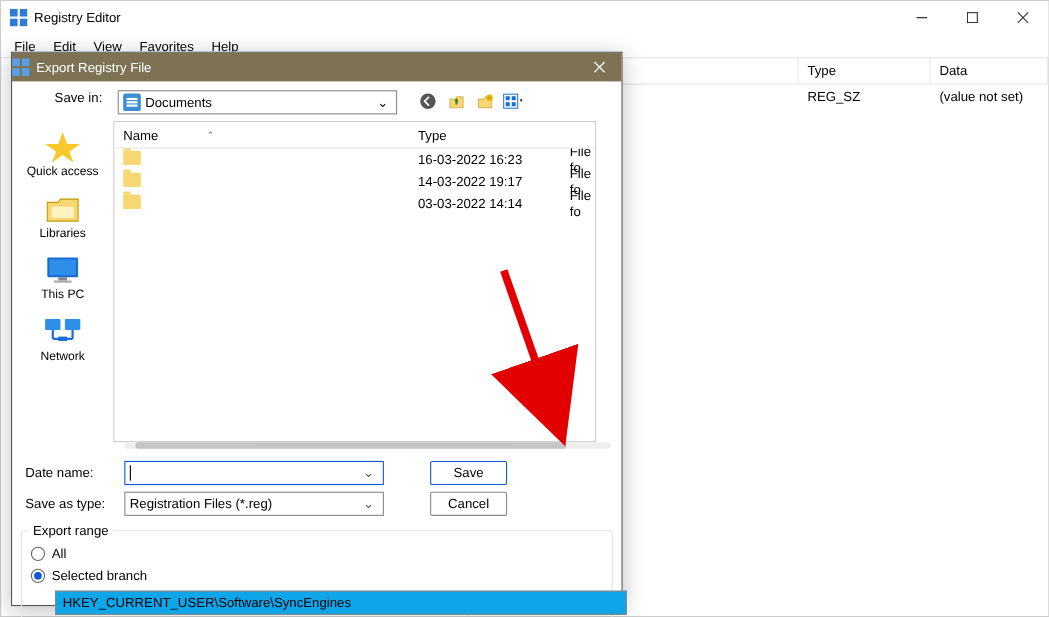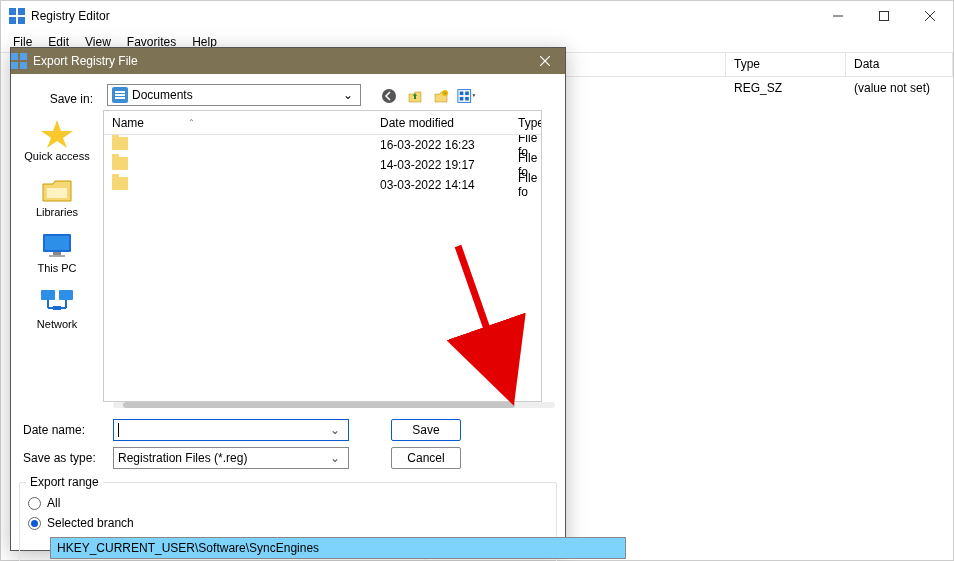--- a/index.html
+++ b/index.html
@@ -28,21 +28,21 @@
 .list-row .col { padding: 4px 8px; font-size: 12px; }
 
 
 .dialog { position: absolute; left: 10px; top: 47px; width: 556px; height: 504px; background: #fff; border: 1px solid #555; box-shadow: 0 4px 20px rgba(0,0,0,.25); }
 .dlg-titlebar { height: 26px; background: #7d7254; display: flex; align-items: center; padding: 0 0 0 0; color: #fff; }
 .dlg-titlebar .dlg-icon { width: 16px; height: 16px; margin-right: 6px; }
 .dlg-title { flex: 1; font-size: 12px; }
 .dlg-close { width: 40px; height: 26px; display: flex; align-items: center; justify-content: center; color: #fff; }
 .dlg-close svg { width: 10px; height: 10px; }
 
-.savein-row { display: flex; align-items: flex-end; height: 36px; padding: 8px 10px 4px 10px; gap: 6px; }
+.savein-row { display: flex; align-items: flex-start; height: 36px; padding: 8px 10px 4px 10px; gap: 6px; }
 .savein-row .lbl { width: 80px; text-align: right; padding-right: 8px; }
 .savein-combo { flex: 0 0 254px; height: 22px; border: 1px solid #888; background: #fff; display: flex; align-items: center; padding: 0 4px; }
 .savein-combo .doc-icon { width: 16px; height: 16px; background: #3c8cd6; display: inline-block; margin-right: 4px; border-radius: 2px; position: relative; }
 .savein-combo .doc-icon::after { content:''; position:absolute; left:3px; right:3px; top:4px; height:2px; background:#fff; box-shadow: 0 3px 0 #fff, 0 6px 0 #fff; }
 .savein-combo .txt { flex: 1; font-size: 12px; }
 .savein-combo .caret { width: 16px; text-align: center; }
 .toolbar-icons { display: flex; gap: 6px; margin-left: 12px; }
 .tb-icon { width: 20px; height: 20px; display: flex; align-items: center; justify-content: center; }
 
 .dlg-mid { display: flex; height: 292px; }
@@ -73,21 +73,21 @@
 .field-row .finput.combo .txt { flex:1; }
 .field-row .finput .caret-box { width:18px; text-align:center; border-left:0; color:#555; }
 .btn { width: 70px; height: 22px; border: 1px solid #888; background: #fff; font-size: 12px; margin-left: 42px; border-radius: 2px; }
 .btn.primary { border-color: #0a5bd3; }
 
 .export-range { border: 1px solid #e2e2e2; margin: 6px 8px 8px 8px; padding: 4px 8px 8px 8px; border-radius: 2px; position:relative; }
 .export-range .legend { position: relative; top: -12px; left: -2px; background: #fff; padding: 0 4px; font-size: 12px; display:inline-block; }
 .radio-row { display: flex; align-items: center; gap: 6px; height: 20px; font-size: 12px; }
 .radio { width: 13px; height: 13px; border: 1px solid #666; border-radius: 50%; display: inline-flex; align-items: center; justify-content: center; }
 .radio.checked::after { content:''; width:7px; height:7px; background:#0a5bd3; border-radius:50%; }
-.branch-input { margin: 4px 0 0 22px; width: 576px; height: 22px; border: 1px solid #888; padding: 2px 6px; font-size: 12px; background:#7dd3fc; }
+.branch-input { margin: 4px 0 0 22px; width: 520px; height: 22px; border: 1px solid #888; padding: 2px 6px; font-size: 12px; background:#0ea5e9; }
 
 
 .arrow-overlay { position: absolute; left: 440px; top: 236px; pointer-events: none; }
 
 .sort-caret { font-size: 8px; color:#666; margin-left: 40px; }
 </style>
 </head>
 <body>
 
 <div class="main-window">
@@ -235,21 +235,20 @@
         <span>Network</span>
       </div>
     </div>
 
     <div class="filelist-wrap">
       <div class="fl-header">
         <div class="fcol fcol-name">
             <span>Name</span>
             <span class="sort-caret">⌃</span>
           </div>
-        <div class="fcol fcol-date">Date modified</div>
         <div class="fcol fcol-type">Type</div>
       </div>
       <div class="fl-rows">
         <div class="fl-row">
           <div class="fcol fcol-name"><span class="folder-icon"></span><span></span></div>
           <div class="fcol fcol-date">16-03-2022 16:23</div>
           <div class="fcol fcol-type">File fo</div>
         </div>
         <div class="fl-row">
           <div class="fcol fcol-name"><span class="folder-icon"></span><span></span></div>

